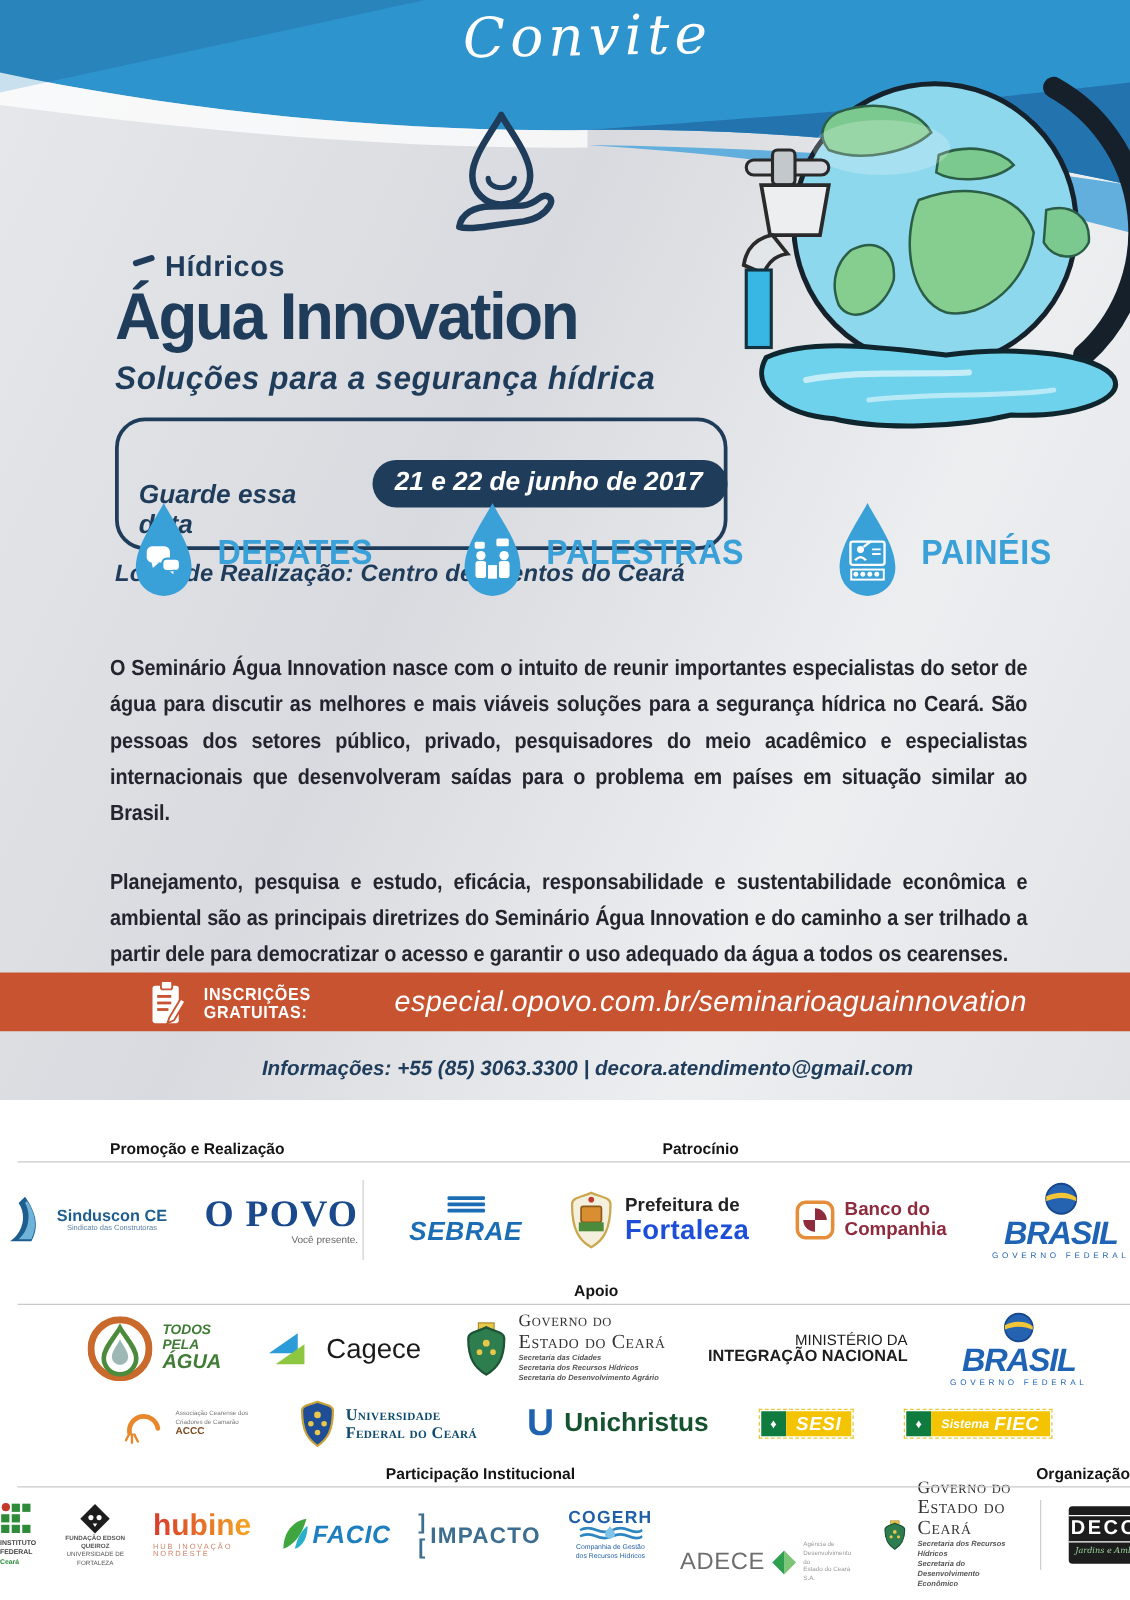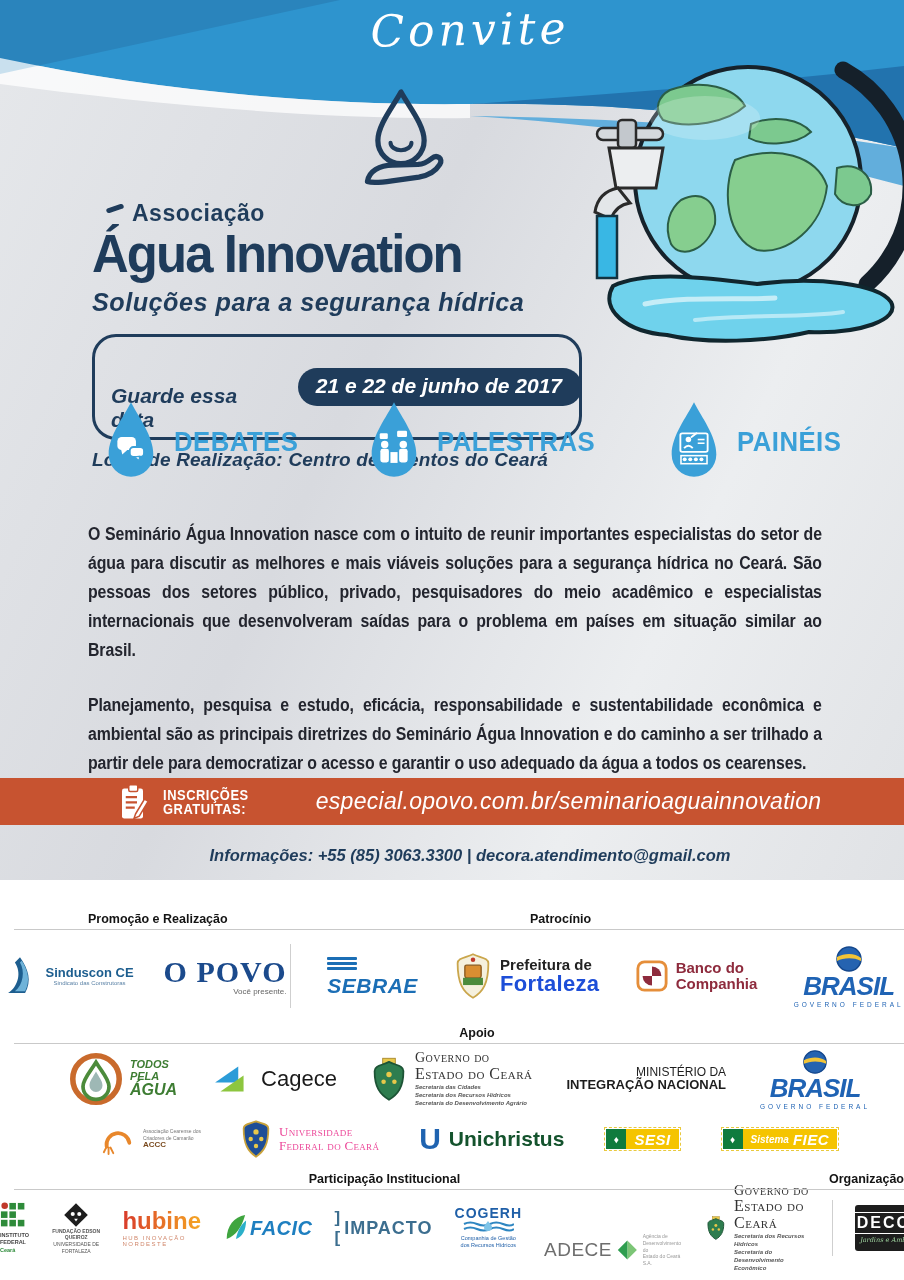--- a/index.html
+++ b/index.html
@@ -55,21 +55,21 @@
   .lg{display:flex;align-items:center;gap:8px;}
   .stack{display:flex;flex-direction:column;line-height:1.05;}
   
   .row1{height:92px;}
   .row1-left{width:290px;display:flex;align-items:center;justify-content:center;gap:30px;}
   .row1-right{flex:1;display:flex;align-items:center;justify-content:space-evenly;}
   .sind-name{font-size:13px;font-weight:bold;color:#1d5e8f;}
   .sind-sub{font-size:6px;color:#5b82a6;}
   .opovo-name{font-family:"Liberation Serif",serif;font-size:30px;font-weight:bold;color:#1b4a8c;letter-spacing:1px;}
   .opovo-sub{font-size:8px;color:#666;text-align:right;margin-top:1px;}
-  .sebrae{display:flex;flex-direction:column;gap:2px;}
+  .sebrae{display:flex;flex-direction:column;align-items:center;gap:2px;}
   .sebrae .bars div{width:30px;height:3px;background:#1b6eb5;margin:2px 0;border-radius:1px;}
   .sebrae .txt{font-size:21px;font-weight:bold;font-style:italic;color:#1b6eb5;letter-spacing:.5px;}
   .pref .l1{font-size:15px;font-weight:bold;color:#222;}
   .pref .l2{font-size:22px;font-weight:bold;color:#1d4ed8;letter-spacing:.3px;}
   .bnb-name{font-size:15px;font-weight:bold;color:#8e2b3d;line-height:1.1;}
   .brasil{display:flex;flex-direction:column;align-items:center;}
   .brasil .word{font-size:26px;font-weight:bold;font-style:italic;color:#1f63b4;letter-spacing:-1px;line-height:1;}
   .brasil .gov{font-size:6.5px;color:#1f63b4;letter-spacing:3px;margin-top:2px;}
   
   .row2{height:62px;justify-content:center;gap:34px;margin-top:4px;}
@@ -79,21 +79,21 @@
   .cagece-name{font-size:22px;color:#1a1a1a;}
   .govce .serif{font-family:"Liberation Serif",serif;color:#333;}
   .govce .g1{font-size:14px;letter-spacing:.5px;font-variant:small-caps;}
   .govce .g2{font-size:16px;letter-spacing:.5px;font-variant:small-caps;}
   .govce .sub{font-size:6px;font-style:italic;font-weight:bold;color:#555;line-height:1.35;}
   .minist{text-align:right;color:#1d1d1d;}
   .minist .m1{font-size:12px;}
   .minist .m2{font-size:13px;font-weight:bold;}
   .accc-sub{font-size:5px;color:#777;line-height:1.3;}
   .accc-name{font-size:8px;font-weight:bold;color:#7a4a1e;}
-  .ufc-txt{font-family:"Liberation Serif",serif;font-size:13px;color:#ec4899;letter-spacing:.3px;font-variant:small-caps;}
+  .ufc-txt{font-family:"Liberation Serif",serif;font-size:13px;color:#0c4a6e;letter-spacing:.3px;font-variant:small-caps;font-weight:bold;}
   .unich .u{font-size:30px;font-weight:bold;color:#1f63b0;}
   .unich .n{font-size:21px;font-weight:bold;color:#14532d;}
   .badge{display:flex;align-items:center;border:1px dashed #e9c93e;padding:1px;}
   .badge .grn{width:20px;height:20px;background:#0f7b3e;display:flex;align-items:center;justify-content:center;color:#fff;font-size:10px;}
   .badge .yel{height:20px;background:#f5c400;display:flex;align-items:center;gap:4px;padding:0 8px;color:#fff;font-style:italic;}
   .badge .yel .big{font-size:15px;font-weight:bold;letter-spacing:.5px;}
   .badge .yel .sm{font-size:10px;font-weight:bold;}
   
   .row4{height:72px;justify-content:center;gap:22px;margin-top:2px;}
   .tiny{font-size:5px;color:#555;line-height:1.35;text-align:center;}
@@ -149,21 +149,21 @@
   </svg>
 
   <div class="hero">
     <svg class="hero-icon" width="118" height="112" viewBox="0 0 150 150">
       <g fill="none" stroke="#1f3c5b" stroke-width="7" stroke-linejoin="round" stroke-linecap="round">
         <path d="M75,8 C64,28 44,52 44,73 a31,31 0 0 0 62,0 C106,52 86,28 75,8 Z"></path>
         <path d="M61,76 a14,10 0 0 0 28,0" stroke-width="5.5"></path>
         <path d="M30,128 c2,-14 16,-22 34,-22 l34,-1 c8,-0.5 13,-4 18,-8 c7,-6 16,0 11,8 c-6,10 -16,15 -28,17 l-36,5 c-13,2 -27,3 -33,1 z"></path>
       </g>
     </svg>
-    <div class="kicker">Associação</div>
+    <div class="kicker">Hídricos</div>
     <div class="title">Água Innovation</div>
     <div class="subtitle">Soluções para a segurança hídrica</div>
     <div>
       <div class="date-pill">
         <span class="save">Guarde essa data</span>
         <span class="when">21 e 22 de junho de 2017</span>
       </div>
     </div>
     <div class="location">Local de Realização: Centro de Eventos do Ceará</div>
   </div>

